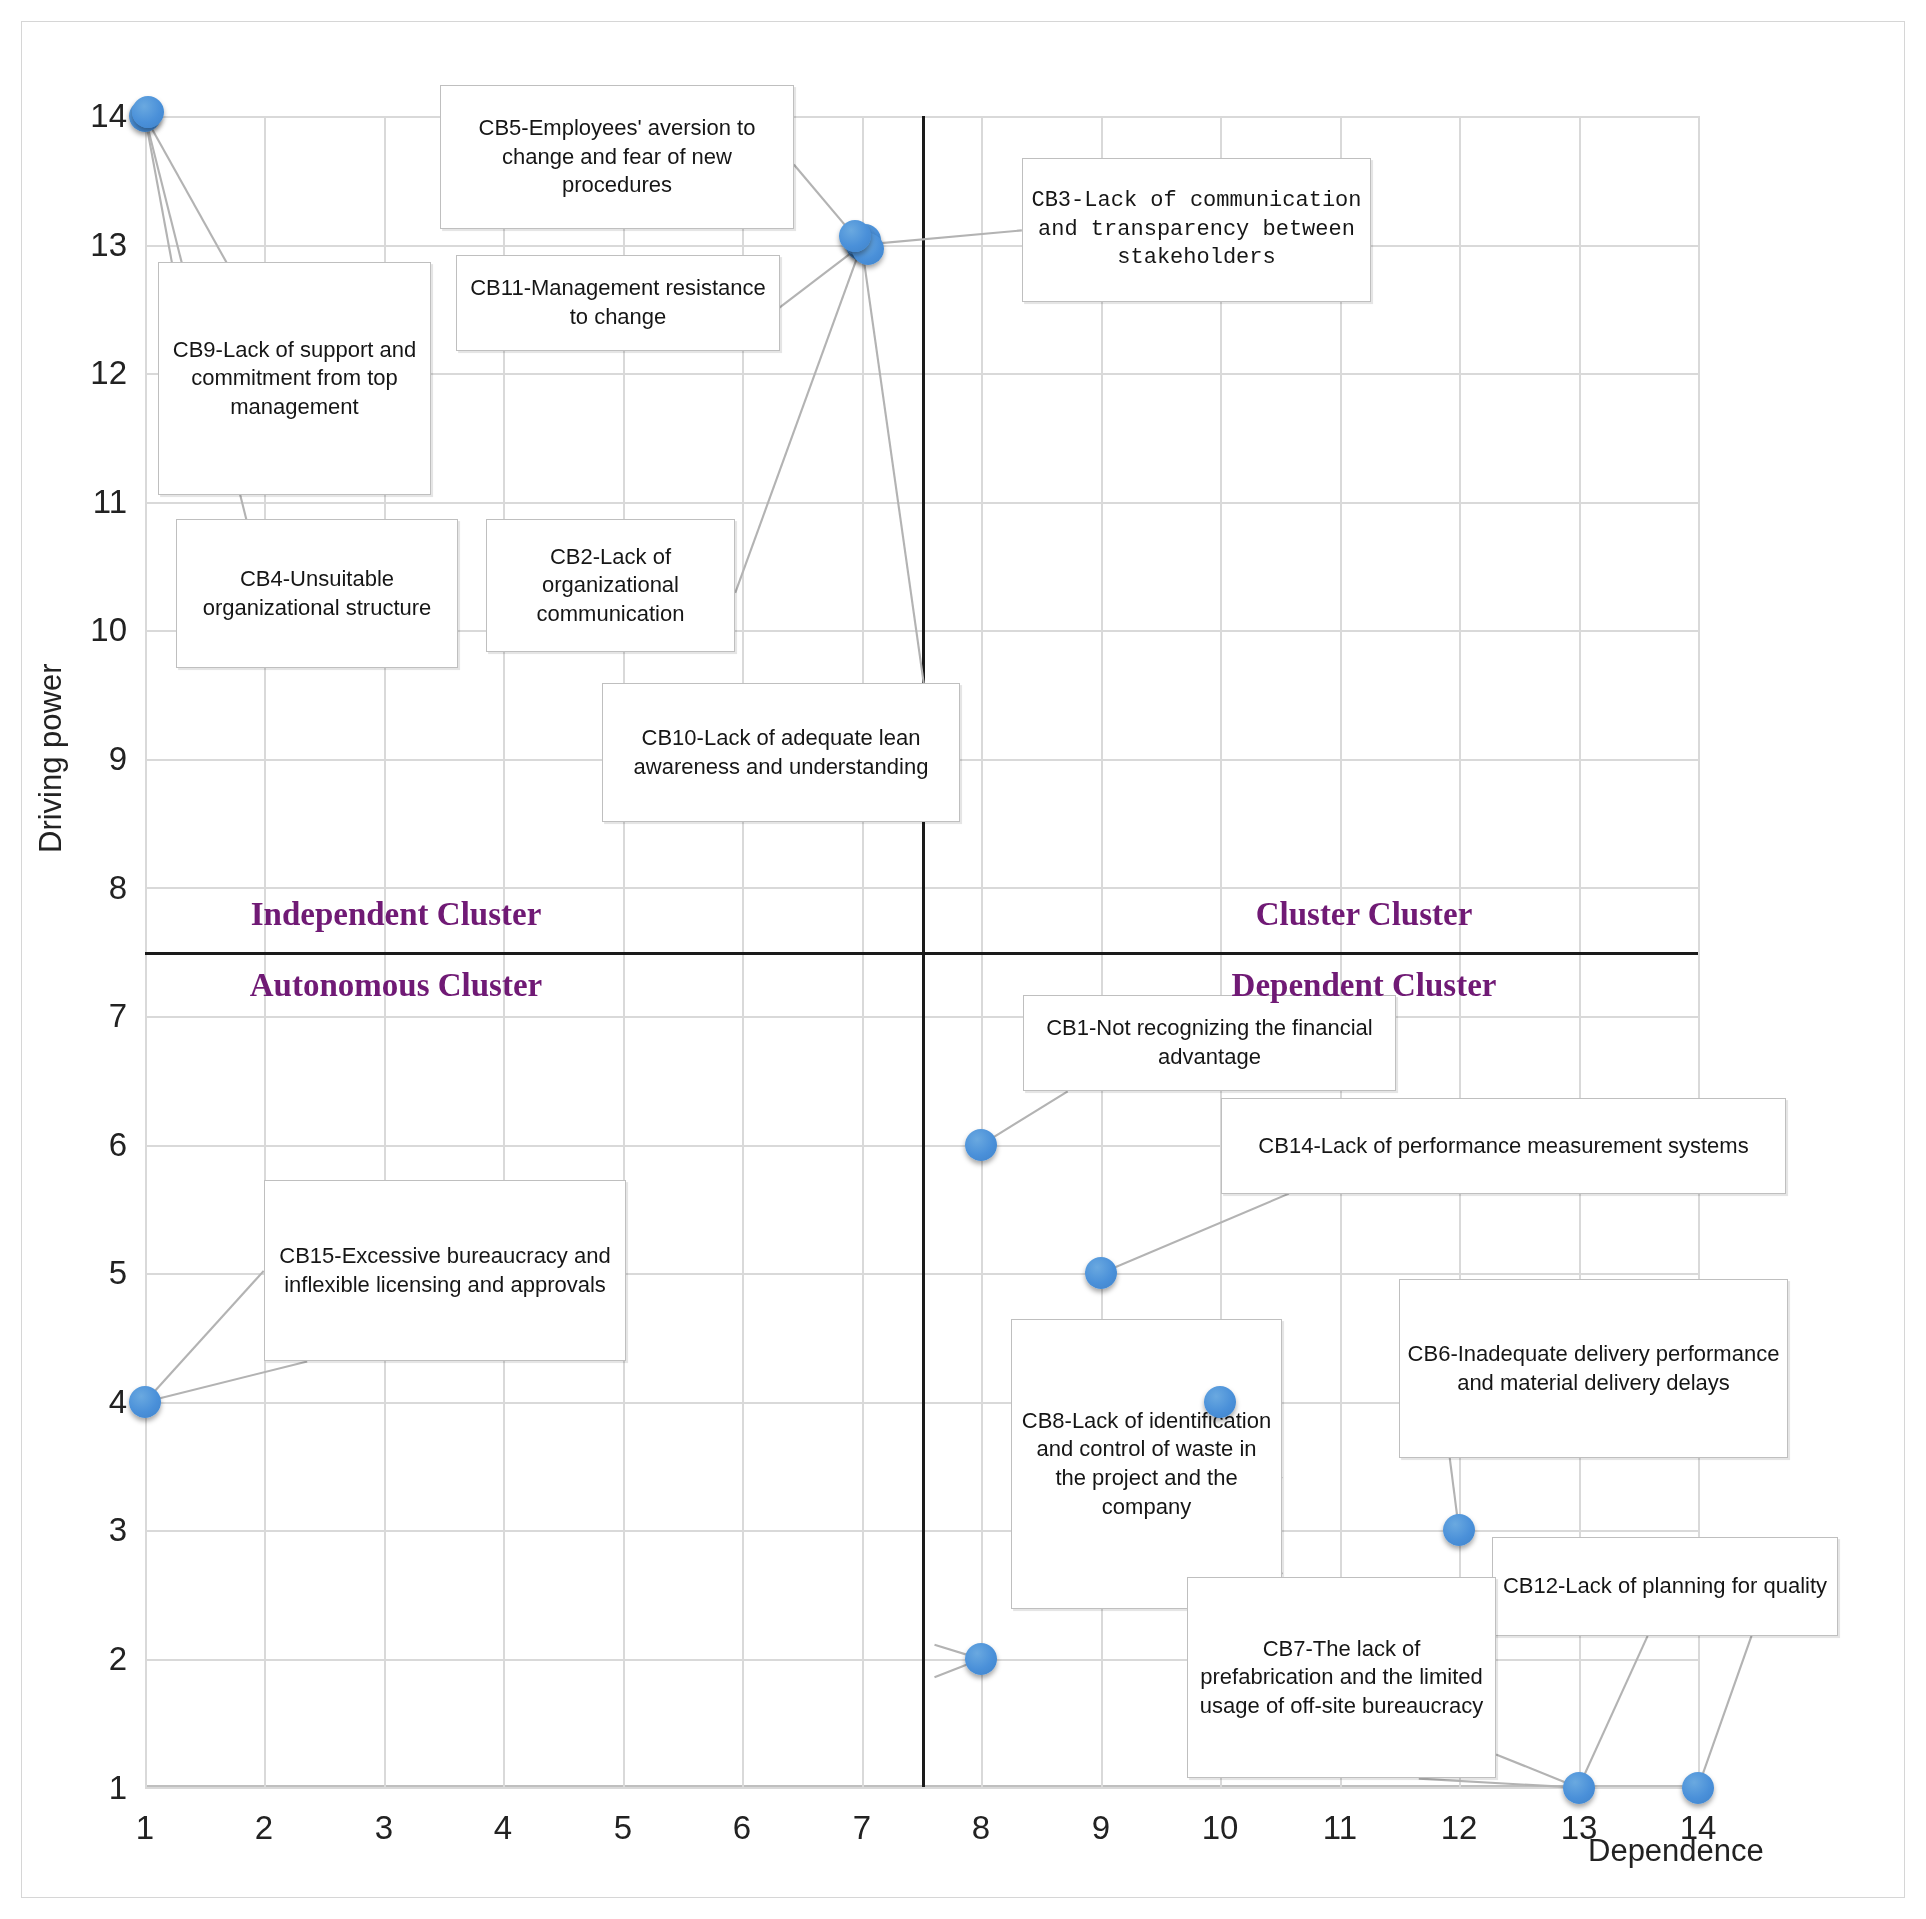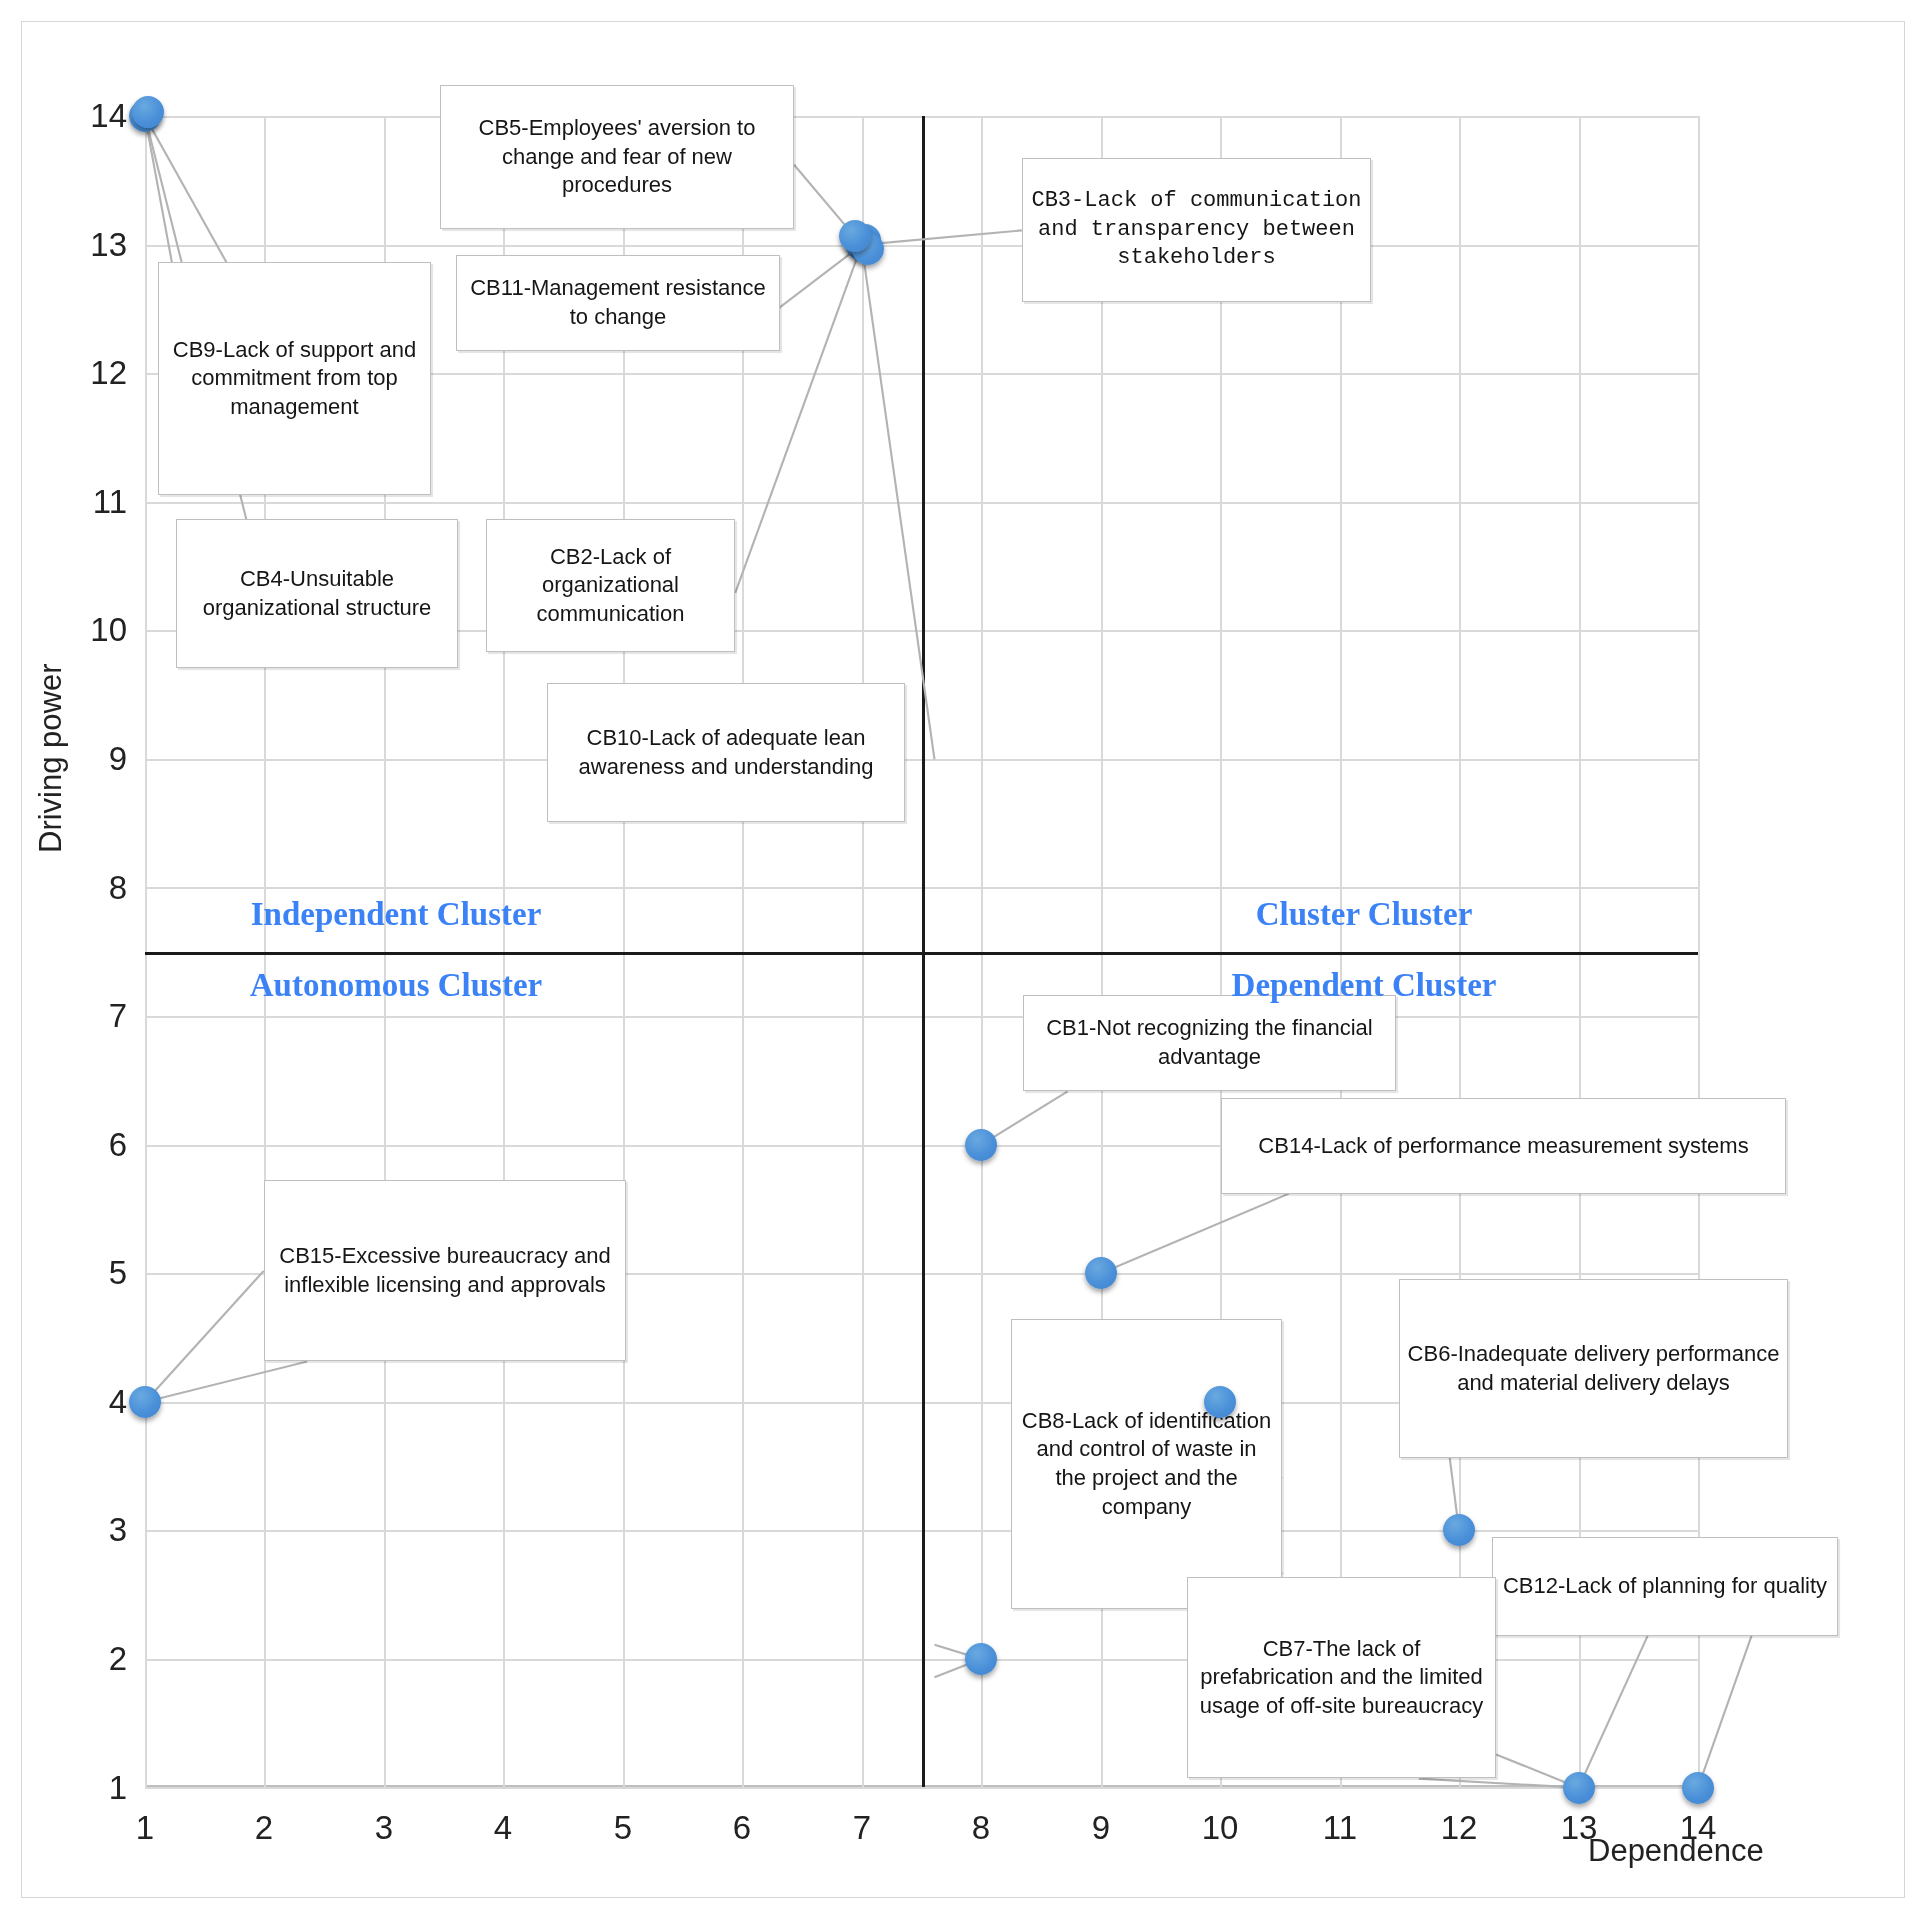--- a/index.html
+++ b/index.html
@@ -21,21 +21,21 @@
   .divider.h{height:2.7px;left:0;width:100%;}
 
   
   .ytick{position:absolute;right:0;transform:translateY(-50%);font-size:33px;color:#222;text-align:right;white-space:nowrap;}
   .xtick{position:absolute;transform:translateX(-50%);font-size:33px;color:#222;white-space:nowrap;}
 
   #ylabel{position:absolute;left:33px;top:853px;transform:rotate(-90deg);transform-origin:left top;font-size:31px;color:#222;white-space:nowrap;}
   #xlabel{position:absolute;left:1588px;top:1833px;font-size:31px;color:#222;white-space:nowrap;}
 
   
-  .cluster-name{position:absolute;font-family:"Liberation Serif",serif;font-weight:bold;font-size:33px;color:#3b82f6;white-space:nowrap;transform:translateX(-50%);}
+  .cluster-name{position:absolute;font-family:"Liberation Serif",serif;font-weight:bold;font-size:33px;color:#701a75;white-space:nowrap;transform:translateX(-50%);}
 
   
   .pt{position:absolute;width:32px;height:32px;margin-left:-16px;margin-top:-16px;border-radius:50%;
       background:radial-gradient(circle at 38% 32%,#6aa9e0 0%,#4a90d9 55%,#3f82c9 100%);
       box-shadow:0 3.2px 5.3px rgba(0,0,0,0.35);}
 
   
   .callout{position:absolute;background:#fff;border:1.6px solid #bfbfbf;box-sizing:border-box;
            box-shadow:2.1px 2.1px 0 rgba(0,0,0,0.10);
            font-size:22px;line-height:1.30;color:#161616;text-align:center;
@@ -111,21 +111,21 @@
       <line x1="2663" y1="3338" x2="2962.769230769231" y2="3355"></line>
       <line x1="2808" y1="3292.64" x2="2962.769230769231" y2="3355"></line>
     </svg>
 
   <div class="callout" style="left:440px;  top:85px;  width:354px; height:144px;">CB5-Employees' aversion to change and fear of new procedures</div>
   <div class="callout" style="left:1022px; top:158px;  width:349px; height:144px;font-family:Liberation Mono, monospace;">CB3-Lack of communication and transparency between stakeholders</div>
   <div class="callout" style="left:158px;  top:262px;  width:273px; height:233px;">CB9-Lack of support and commitment from top management</div>
   <div class="callout" style="left:456px;  top:255px;  width:324px; height:96px;">CB11-Management resistance to change</div>
   <div class="callout" style="left:176px;  top:519px;  width:282px; height:149px;">CB4-Unsuitable organizational structure</div>
   <div class="callout" style="left:486px;  top:519px;  width:249px; height:133px;">CB2-Lack of organizational communication</div>
-  <div class="callout" style="left:547px; top:683px; width:358px; height:139px;">CB10-Lack of adequate lean awareness and understanding</div>
+  <div class="callout" style="left:602px; top:683px; width:358px; height:139px;">CB10-Lack of adequate lean awareness and understanding</div>
   <div class="callout" style="left:1023px; top:995px; width:373px; height:96px;">CB1-Not recognizing the financial advantage</div>
   <div class="callout" style="left:1221px; top:1098px; width:565px;height:96px;">CB14-Lack of performance measurement systems</div>
   <div class="callout" style="left:264px;  top:1180px; width:362px; height:181px;">CB15-Excessive bureaucracy and inflexible licensing and approvals</div>
   <div class="callout" style="left:1399px; top:1279px; width:389px; height:179px;">CB6-Inadequate delivery performance and material delivery delays</div>
   <div class="callout" style="left:1011px; top:1319px; width:271px; height:290px;">CB8-Lack of identification and control of waste in the project and  the company</div>
   <div class="callout" style="left:1492px; top:1537px; width:346px; height:99px;">CB12-Lack of planning for quality</div>
   <div class="callout" style="left:1187px; top:1577px; width:309px; height:201px;">CB7-The lack of prefabrication and the limited usage of off-site bureaucracy</div>
 <div class="ytick" style="top: 1788px; right: 1799px;">1</div>
     <div class="ytick" style="top: 1659px; right: 1799px;">2</div>
     <div class="ytick" style="top: 1530px; right: 1799px;">3</div>

